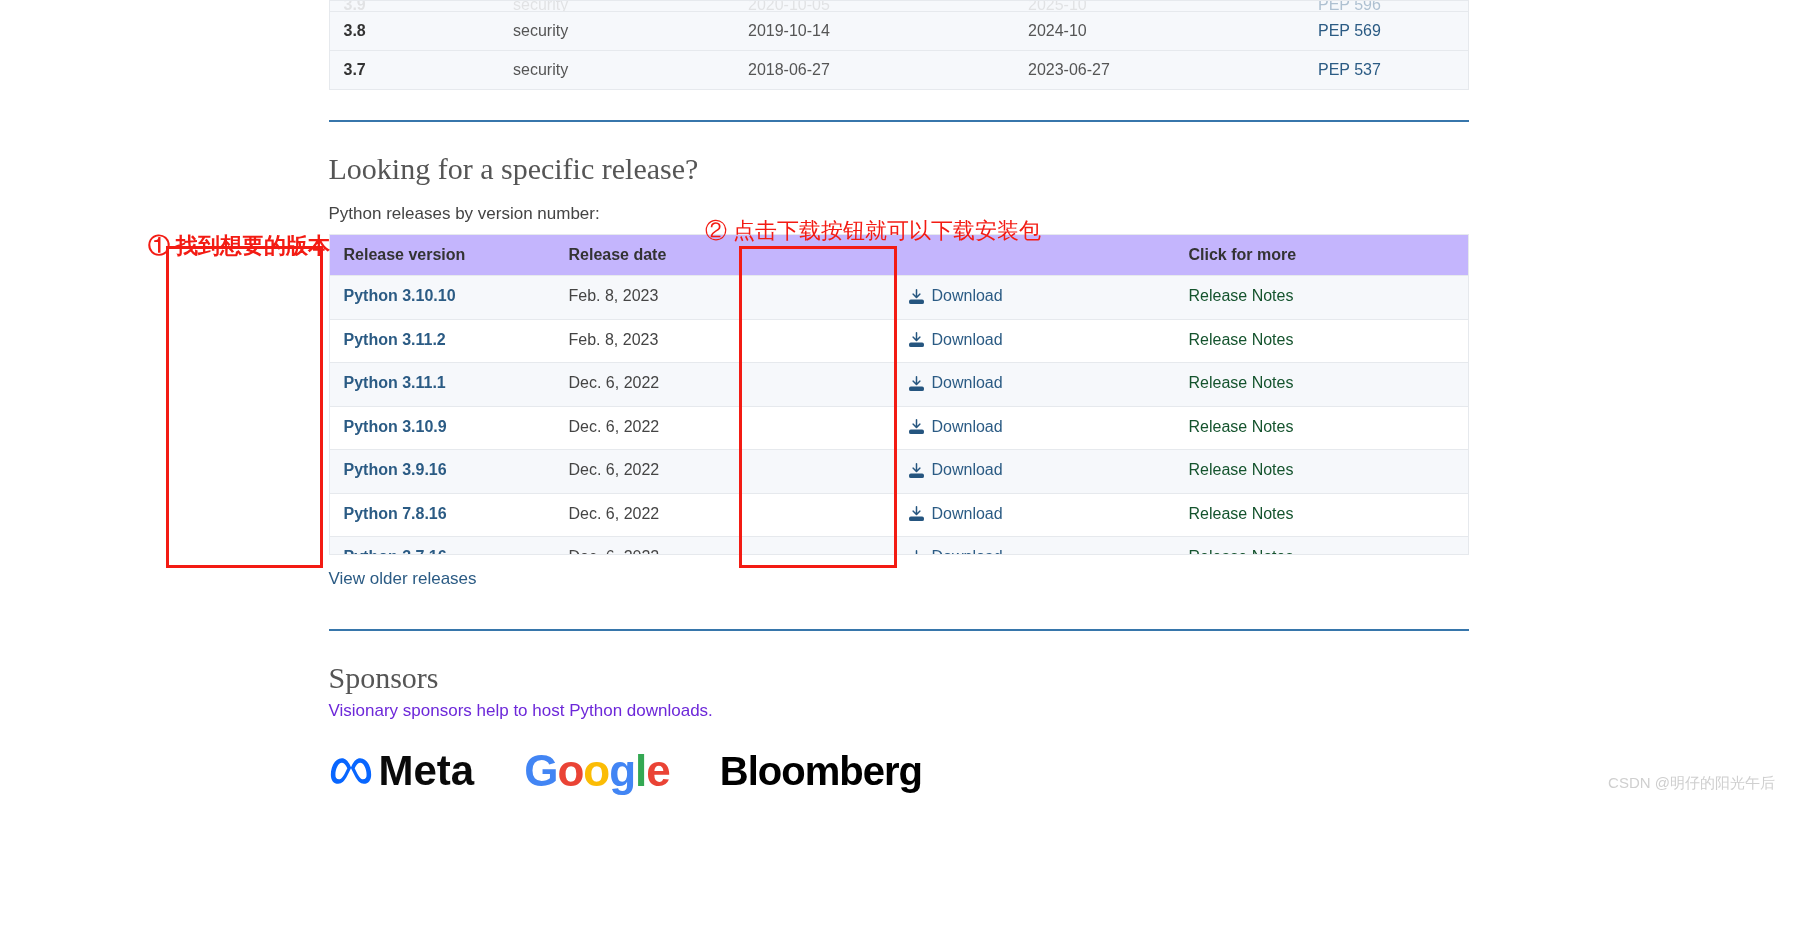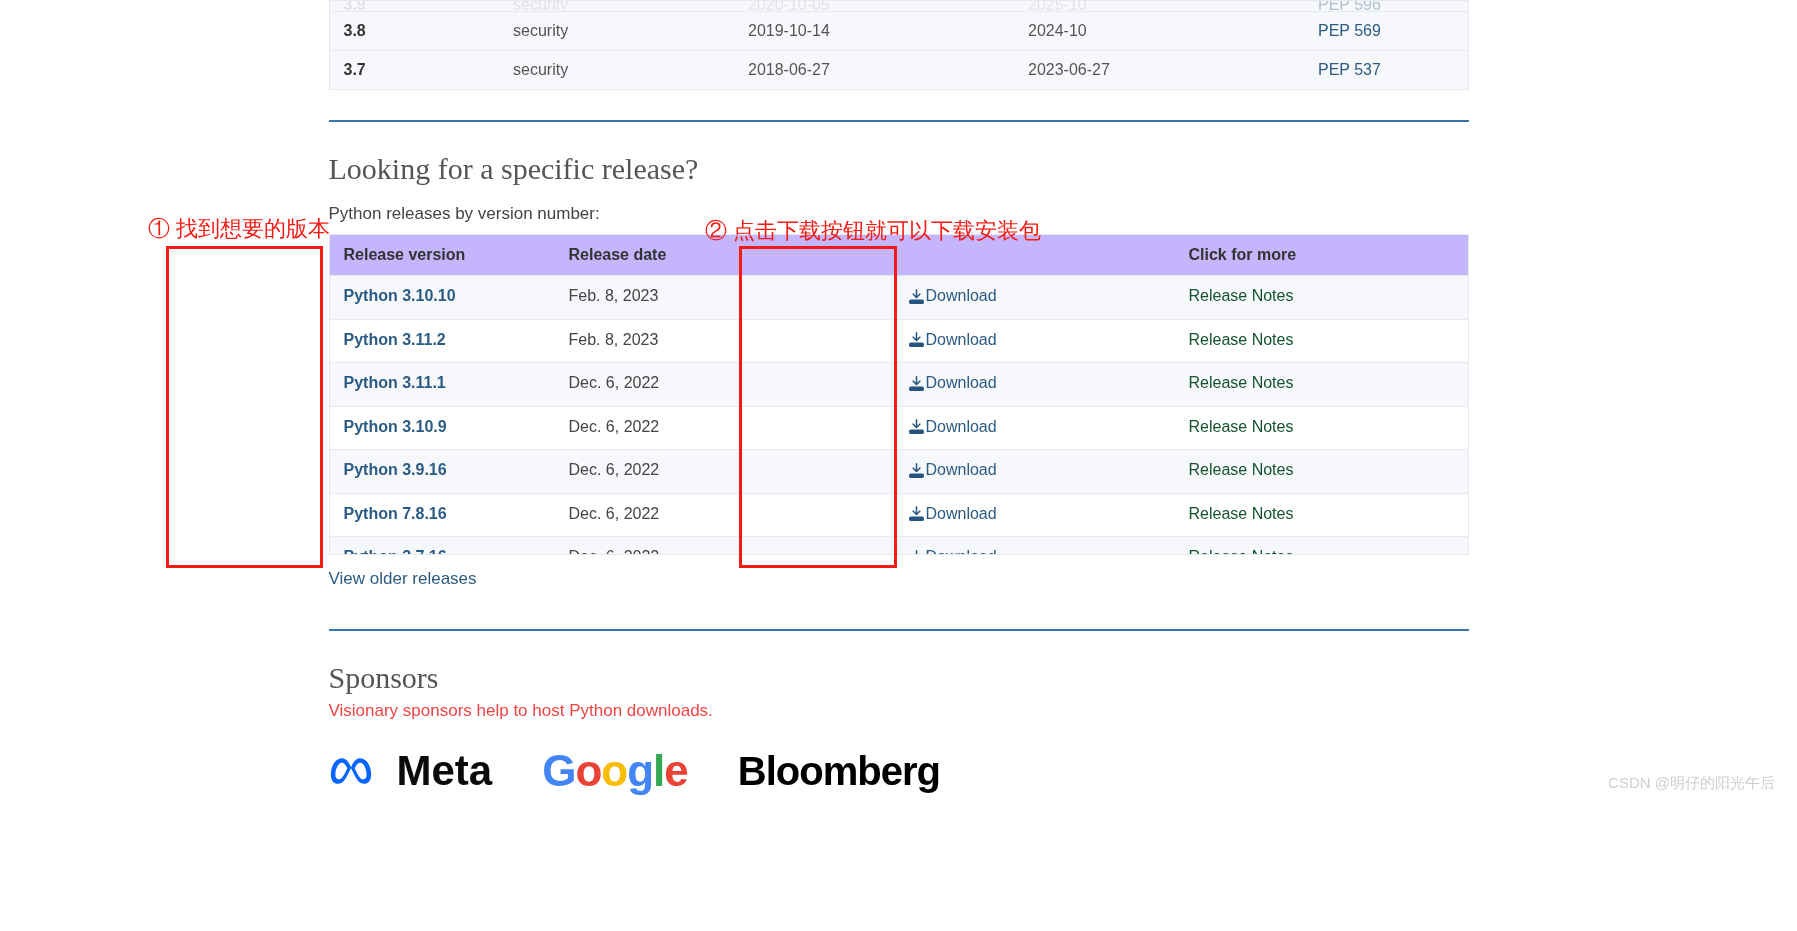--- a/index.html
+++ b/index.html
@@ -91,21 +91,21 @@
   }
   .release-row {
     display: flex;
     border-bottom: 1px solid #e6e9ed;
     font-size: 16px;
     color: #444;
   }
   .release-row:nth-child(odd) { background: #f6f8fb; }
   .release-row:nth-child(even) { background: #fff; }
   .release-row a.vlink { font-weight: 700; color: #2b5b84; }
-  .release-row .dl-link { color: #2b5b84; display: inline-flex; align-items: center; gap: 2px; }
+  .release-row .dl-link { color: #2b5b84; display: inline-flex; align-items: center; gap: 8px; }
   .release-row .more-link { color: #14532d; }
   .dl-icon {
     display:inline-block;
     width:15px; height:15px;
     fill:#25557f;
     vertical-align:middle;
   }
   .view-older {
     display:inline-block;
     margin: 14px 0 40px 0;
@@ -114,23 +114,23 @@
   }
 
   
   h2.sponsors {
     font-family: "Flux", Georgia, "Times New Roman", serif;
     font-weight: 400;
     font-size: 30px;
     color: #555;
     margin-bottom: 6px;
   }
-  .sponsor-text { font-size:17px; color:#ef4444; margin-bottom:20px; }
+  .sponsor-text { font-size:17px; color:#6d28d9; margin-bottom:20px; }
   .sponsor-logos { display:flex; gap:50px; align-items:center; overflow:hidden; height:60px;}
-  .logo-meta { display:flex; align-items:center; gap:24px; font-size:42px; font-weight:700; color:#0a0a0a;}
+  .logo-meta { display:flex; align-items:center; gap:6px; font-size:42px; font-weight:700; color:#0a0a0a;}
   .logo-meta svg { width:44px; height:30px; }
   .logo-google { font-size:44px; font-weight:600; letter-spacing:-1px; }
   .g-b{color:#4285F4}.g-r{color:#EA4335}.g-y{color:#FBBC05}.g-g{color:#34A853}
   .logo-bloomberg { font-size:40px; font-weight:700; color:#000; letter-spacing:-1px;}
 
   
   .overlay { position:absolute; pointer-events:none; }
   .red-box { border: 3px solid #f31b13; position:absolute; }
   .anno-text { color:#f31b13; font-size:22px; font-weight:400; position:absolute; white-space:nowrap; font-family: "Microsoft YaHei", sans-serif;}
   .watermark { position:absolute; right:22px; bottom:8px; color:#cfcfcf; font-size:15px; font-family:"Microsoft YaHei",sans-serif;}
@@ -283,20 +283,20 @@
       <span class="g-b">G</span><span class="g-r">o</span><span class="g-y">o</span><span class="g-b">g</span><span class="g-g">l</span><span class="g-r">e</span>
     </div>
     <div class="logo-bloomberg">
       <span>Bloomberg</span>
     </div>
   </div>
 
 </div>
 
 <div class="overlay" style="left:0; top:0; width:100%; height:100%;">
-  <div class="anno-text" style="left:148px; top:214px;">① 找到想要的版本</div>
+  <div class="anno-text" style="left:148px; top:231px;font-weight:bold;">① 找到想要的版本</div>
   <div class="red-box" style="left:166px; top:246px; width:157px; height:322px;"></div>
 
   <div class="anno-text" style="left:705px; top:216px;">② 点击下载按钮就可以下载安装包</div>
   <div class="red-box" style="left:739px; top:246px; width:158px; height:322px;"></div>
 </div>
 
 <div class="watermark">CSDN @明仔的阳光午后</div>
 
 </body></html>

